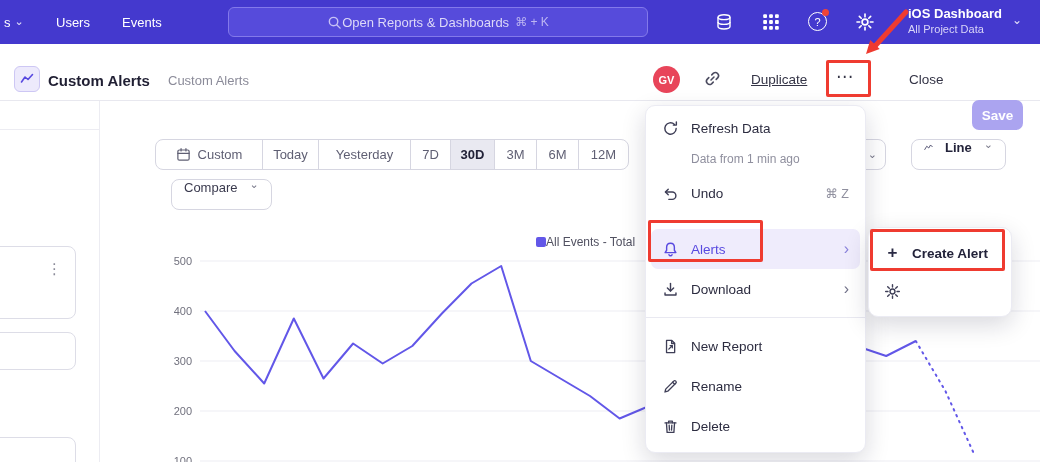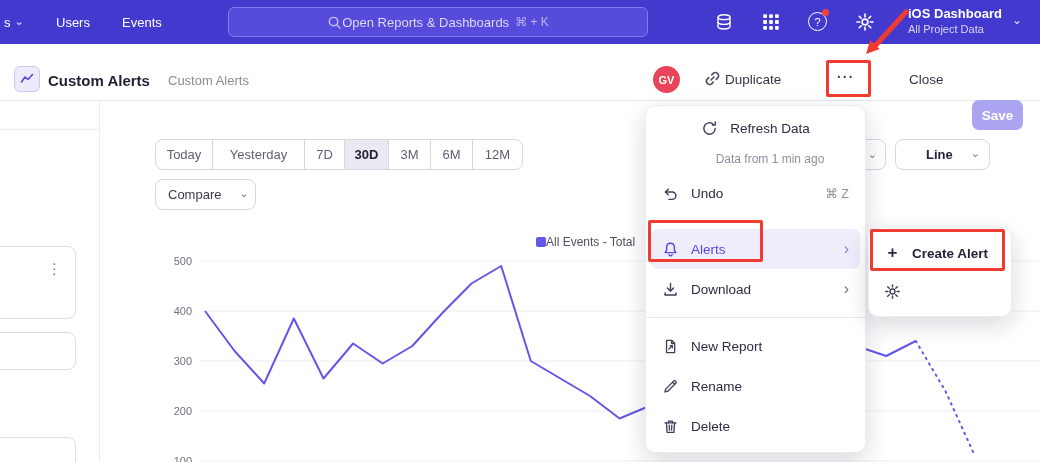--- a/index.html
+++ b/index.html
@@ -55,41 +55,41 @@
   .sb-card{position:absolute;left:-30px;width:106px;border:1px solid #dddde7;border-radius:8px;background:#fff;cursor:pointer;}
   .sb-dots{position:absolute;right:13px;top:13px;font-size:15px;color:#8b8b99;cursor:pointer;}
 
   
   .ranges{position:absolute;left:155px;top:139px;height:31px;display:flex;border:1px solid #d6d6e1;border-radius:8px;overflow:hidden;background:#fff;}
   .range-cell{display:flex;align-items:center;justify-content:center;gap:7px;font-size:13px;color:#5f5f73;border-left:1px solid #d6d6e1;cursor:pointer;}
   .range-cell:first-child{border-left:none;}
   .range-cell.selected{background:#e9e9f1;color:#222238;font-weight:700;}
   .cal-ic{width:15px;height:15px;display:flex;color:#5f5f73;}
   .cal-ic svg{width:100%;height:100%;}
-  .pill-btn{position:absolute;height:31px;border:1px solid #d6d6e1;border-radius:8px;background:#fff;display:flex;align-items:center;
-    gap:18px;padding:0 12px;font-size:13px;color:#3a3a4e;cursor:pointer;}
+  .pill-btn{position:absolute;height:31px;border:1px solid #d6d6e1;border-radius:8px;background:#fff;display:flex;
+    gap:12px;padding:0 12px;font-size:13px;color:#3a3a4e;cursor:pointer;margin-left:16px;}
   .pill-btn .chev{color:#5f5f73;}
   .hidden-dd{position:absolute;left:800px;top:139px;width:86px;height:31px;border:1px solid #d6d6e1;border-radius:8px;background:#fff;z-index:1;cursor:pointer;}
   .hidden-dd .chev{position:absolute;right:8px;top:9px;color:#5f5f73;}
   .line-ic{width:18px;height:14px;display:flex;color:#3d3d60;}
   .line-ic svg{width:100%;height:100%;}
 
   
   .legend{position:absolute;left:536px;top:235px;display:flex;align-items:center;cursor:pointer;}
   .legend-swatch{width:10px;height:10px;border-radius:2px;background:var(--line);}
   .legend-label{font-size:12px;color:#515161;}
   #chart-svg{position:absolute;left:100px;top:100px;}
   .gridline{stroke:#ededf3;stroke-width:1;}
   .ticklabel{font-size:11px;fill:#71717e;text-anchor:end;font-family:"Liberation Sans","DejaVu Sans",sans-serif;}
 
   
   .menu{position:absolute;left:645px;top:105px;width:221px;background:#fff;border:1px solid #ebebf3;border-radius:10px;
     box-shadow:0 8px 24px rgba(20,20,50,.16);z-index:50;padding:6px 0;}
   .m-row{display:flex;align-items:center;height:40px;padding:0 16px;gap:12px;font-size:13.5px;color:#2c2c40;cursor:pointer;}
-  .m-refresh{height:auto;flex-direction:column;align-items:center;padding:8px 16px 7px;}
+  .m-refresh{height:auto;flex-direction:column;align-items:flex-start;padding:8px 16px 7px;}
   .m-main{display:flex;gap:12px;align-items:center;}
   .m-sub{margin-left:29px;font-size:12px;color:#8f8f9e;margin-top:3px;}
   .m-ic{width:17px;height:17px;display:flex;color:#3f3f57;flex:none;}
   .m-ic svg{width:100%;height:100%;}
   .m-shortcut{margin-left:auto;color:#8f8f9e;font-size:12.5px;}
   .m-alerts{margin:16px 5px 0;padding:0 11px;border-radius:7px;background:#efecfc;color:var(--primary);}
   .m-alerts .m-ic{color:var(--primary);}
   .m-chevron{margin-left:auto;font-size:16px;color:#73738a;line-height:1;}
   .m-alerts .m-chevron{color:#8a82db;}
   .m-divider{height:1px;background:#e9e9f1;margin:8px 0;}
@@ -190,21 +190,21 @@
     <div class="avatar">GV</div>
     <span class="hd-icon" style="left:703px;top:25px;">
       <svg viewBox="0 0 18 18">
           <g fill="none" stroke="currentColor" stroke-width="1.5" stroke-linecap="round">
             <path d="M7.6 10.4l2.8-2.8"></path>
             <path d="M8.3 5.6l1.6-1.6a3 3 0 0 1 4.2 4.2l-1.6 1.6"></path>
             <path d="M9.7 12.4l-1.6 1.6a3 3 0 0 1-4.2-4.2l1.6-1.6"></path>
           </g>
         </svg>
     </span>
-    <div class="hd-text" style="left:725px;top:28px;">Duplicate</div>
+    <div class="hd-text" style="left:751px;top:28px;text-decoration:underline;">Duplicate</div>
     <div class="more-btn">⋯</div>
     <div class="hd-text" style="left:909px;top:28px;">Close</div>
     <button class="save-btn">Save</button>
   </div>
 
   <div class="sb-border"></div>
   <div class="sb-divider"></div>
   <div class="sb-card" style="top:246px;height:73px;">
     <span class="sb-dots">⋮</span>
   </div>
@@ -220,20 +220,33 @@
       <text x="92" y="265" class="ticklabel">300</text>
       <line x1="100" x2="940" y1="311" y2="311" class="gridline"></line>
       <text x="92" y="315" class="ticklabel">200</text>
       <line x1="100" x2="940" y1="361" y2="361" class="gridline"></line>
       <text x="92" y="365" class="ticklabel">100</text>
       <polyline points="105.0,211.0 134.6,251.0 164.2,283.5 193.8,218.5 223.5,278.5 253.1,243.5 282.7,263.5 312.3,246.0 341.9,213.5 371.5,183.5 401.2,166.0 430.8,261.0 460.4,278.5 490.0,296.0 519.6,318.5 549.2,306.0 578.8,291.0 608.5,276.0 638.1,286.0 667.7,266.0 697.3,251.0 726.9,261.0 756.5,246.0 786.2,256.0 815.8,241.0" fill="none" stroke="#6257e8" stroke-width="2" stroke-linejoin="round"></polyline>
       <polyline points="815.8,241.0 845.4,291.0 875.0,356.0" fill="none" stroke="#6257e8" stroke-width="2" stroke-linejoin="round" stroke-dasharray="1.5 5" stroke-linecap="round"></polyline>
     </svg>
 
   <div class="ranges">
+    <div class="range-cell" style="width:106px;">
+      <span class="cal-ic">
+        <svg viewBox="0 0 16 16">
+            <g fill="none" stroke="currentColor" stroke-width="1.3" stroke-linecap="round">
+              <rect x="2" y="3.2" width="12" height="10.8" rx="1.6"></rect>
+              <line x1="2" y1="6.8" x2="14" y2="6.8"></line>
+              <line x1="5.4" y1="1.8" x2="5.4" y2="4.2"></line>
+              <line x1="10.6" y1="1.8" x2="10.6" y2="4.2"></line>
+            </g>
+          </svg>
+      </span>
+      <span>Custom</span>
+    </div>
     <div class="range-cell" style="width:56px;">
         <span>Today</span>
       </div>
     <div class="range-cell" style="width:92px;">
         <span>Yesterday</span>
       </div>
     <div class="range-cell" style="width:40px;">
         <span>7D</span>
       </div>
     <div class="range-cell selected" style="width:44px;">

